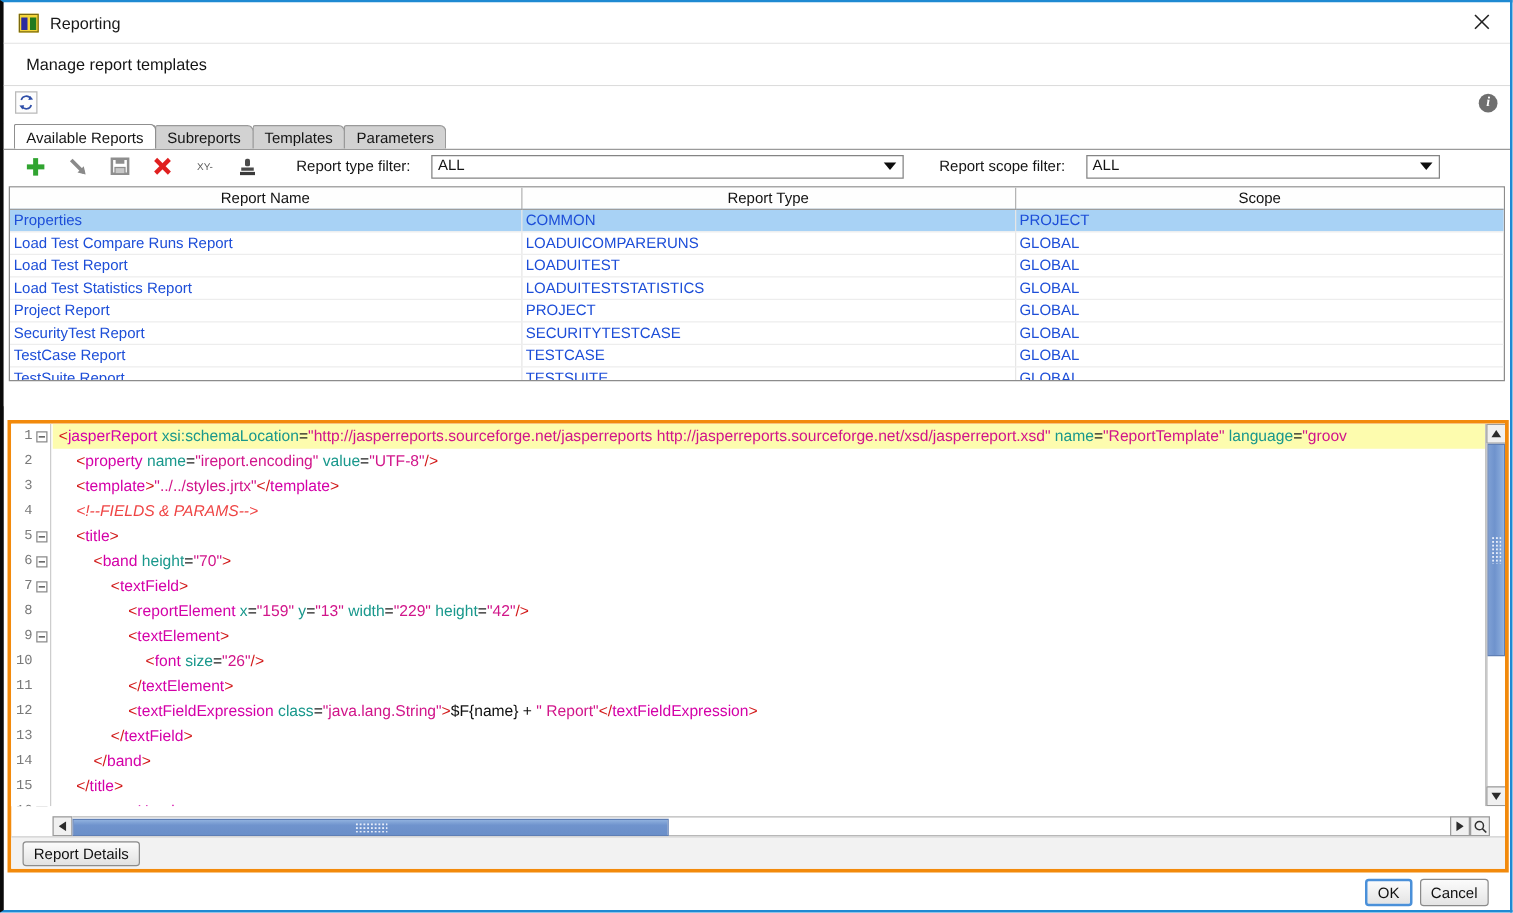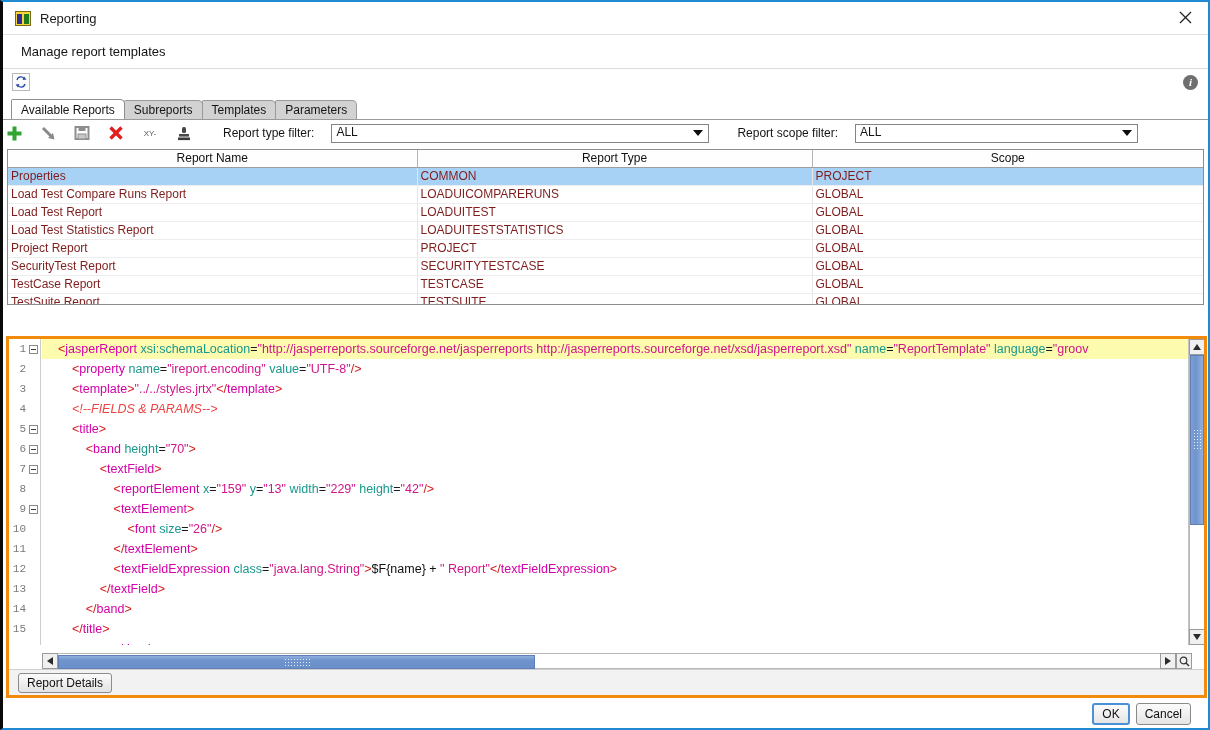--- a/index.html
+++ b/index.html
@@ -131,21 +131,21 @@
     border-top: 1px solid #9a9a9a;
     background: #ffffff;
     height: 206px;
     position: relative;
   }
 
   
   .toolbar {
     height: 26px;
     display: flex; align-items: center;
-    padding-left: 0;
+    padding-left: 14px;
     gap: 12px;
   }
   .tb-icon {
     width: 22px; height: 22px;
     display: flex; align-items: center; justify-content: center;
     position: relative;
   }
   .filter-label {
     font-size: 12px; color: #151515;
     margin-left: 16px; margin-right: 5px;
@@ -194,21 +194,21 @@
     height: 17px;
     text-align: center;
     font-size: 12px;
   }
   table.reports th:last-child { border-right: none; }
   table.reports td {
     border-right: 1px solid #e6e6e6;
     border-bottom: 1px solid #ededed;
     height: 18px;
     padding-left: 3px;
-    color: #7f1d1d;
+    color: #1d4ed8;
     white-space: nowrap;
   }
   table.reports td:last-child { border-right: none; }
   tr.selected td { background: #a8d2f5; }
   .col-name { width: 409px; }
   .col-type { width: 395px; }
 
   
   .editor-outer {
     position: absolute;
@@ -260,21 +260,21 @@
     right: 16px; bottom: 0;
     overflow: hidden;
     background: #ffffff;
   }
   .cline {
     height: 20px;
     line-height: 20px;
     white-space: nowrap;
     font-family: "Liberation Sans", sans-serif;
     font-size: 12.5px;
-    padding-left: 16px;
+    padding-left: 5px;
   }
   .cline.hl { background: #fdfcae; }
   .tag   { color: #d21a1a; }
   .tagn  { color: #d400a8; }
   .attr  { color: #19988c; }
   .val   { color: #d1158a; }
   .punct { color: #1a1a1a; }
   .cmt   { color: #ef4444; font-style: italic; }
   .txt   { color: #101010; }
 

